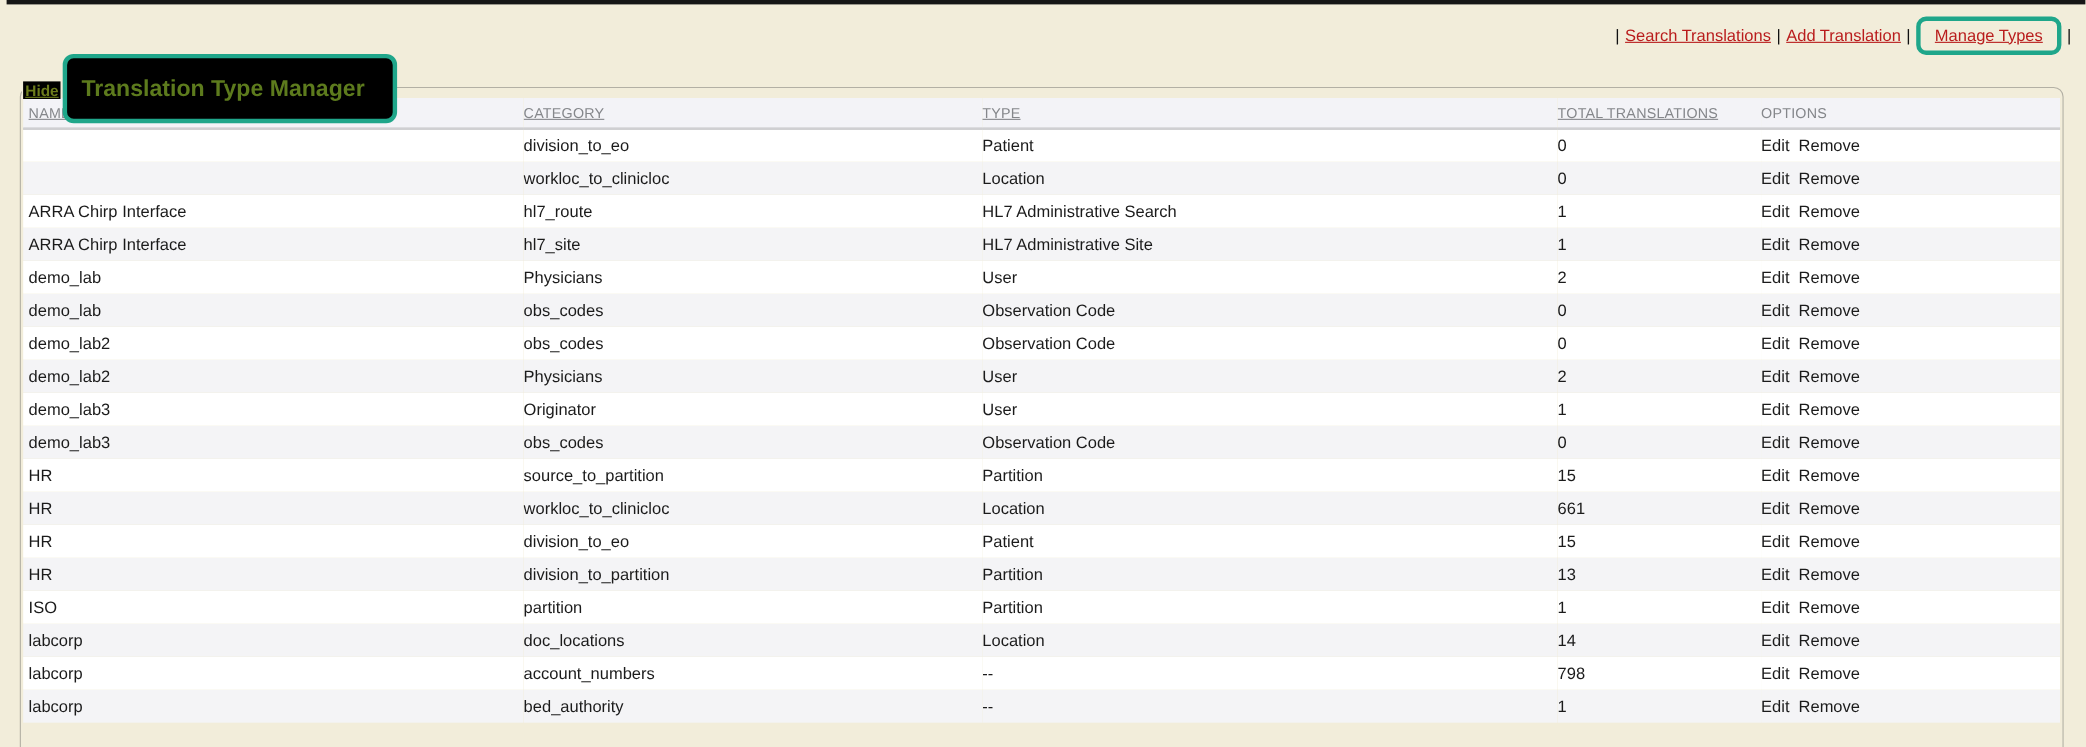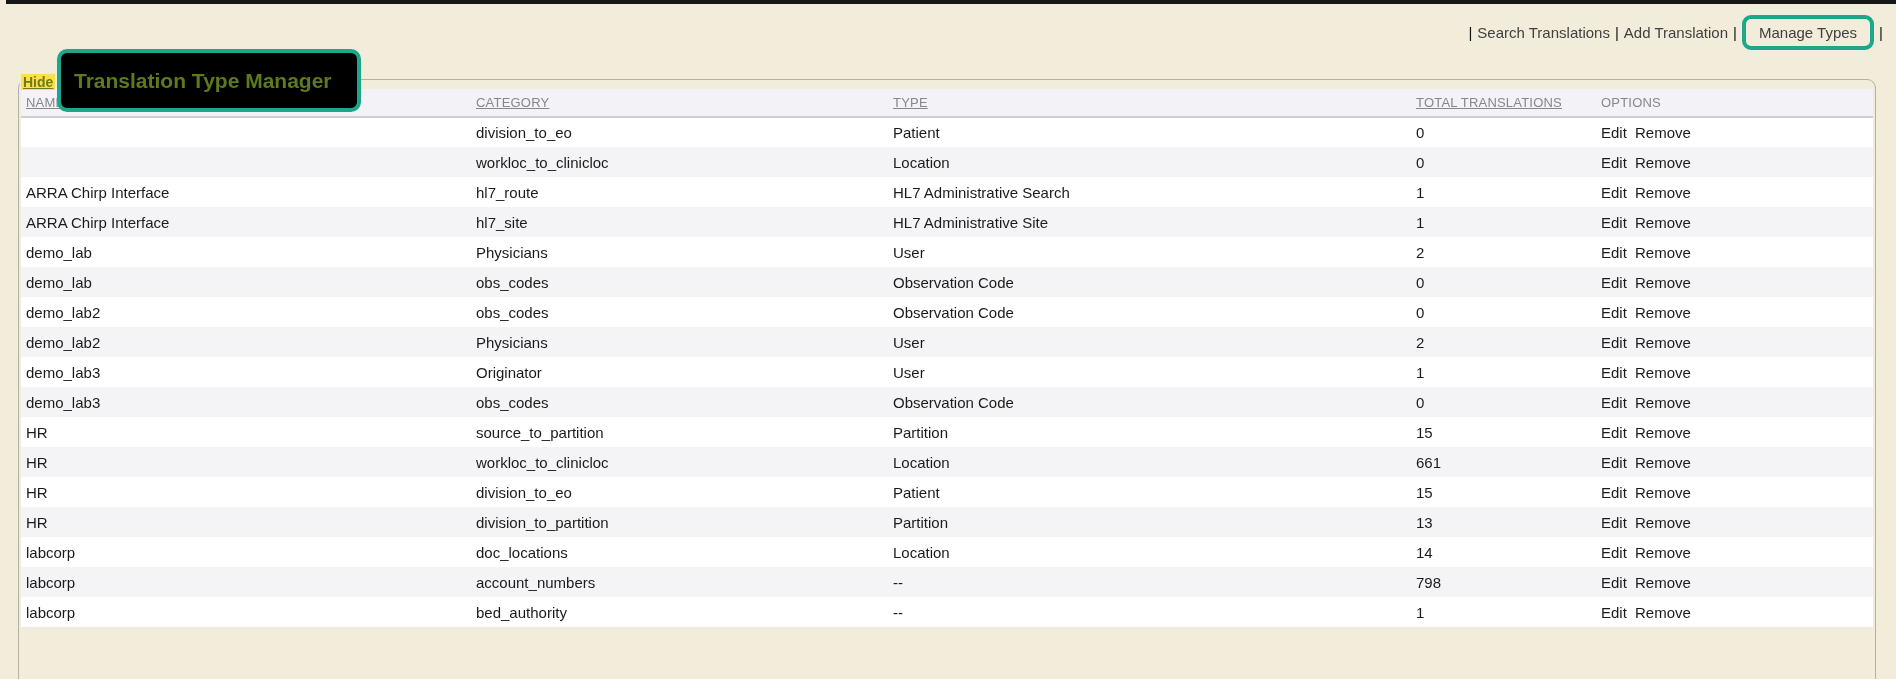--- a/index.html
+++ b/index.html
@@ -9,39 +9,39 @@
     font-family:"Liberation Sans", sans-serif;
   }
   .topbar{position:absolute;left:6px;top:0;right:0;height:4px;background:#161616;}
   
   .nav{
     position:absolute;top:11px;right:8px;height:42px;
     display:flex;align-items:center;
     font-size:15px;color:#111;white-space:nowrap;
   }
   .nav .pipe{margin:0 5px;color:#111;}
-  .nav a{color:#404040;cursor:pointer;}
+  .nav a{color:#b91c1c;text-decoration:underline;cursor:pointer;}
   .annot{
     border:4px solid #1fa68a;border-radius:9px;
     padding:5px 13px;display:inline-flex;align-items:flex-end;
   }
   
   .panel{
     position:absolute;left:18px;top:79px;width:1858px;height:660px;
     border:1px solid #b3b0a4;border-radius:9px;
     box-sizing:border-box;background:transparent;
   }
   .legend-mask{
     position:absolute;left:20px;top:72px;width:332px;height:16px;
     background:#f2edda;z-index:1;
   }
   .hide-link{
     position:absolute;left:21px;top:74px;z-index:3;
     font-size:14px;font-weight:bold;color:#6c7c1c;
-    text-decoration:underline;background:#fde047;padding:0 2px;cursor:pointer;
+    text-decoration:underline;background:#000000;padding:0 2px;cursor:pointer;
   }
   .title-annot{
     position:absolute;left:57px;top:49px;width:283px;height:55px;
     border:4px solid #1fa68a;border-radius:10px;z-index:2;
     background:#000000;display:flex;align-items:center;padding-left:13px;
     box-sizing:content-box;
   }
   .title-annot .title{
     font-size:21px;font-weight:bold;color:#5d7b1d;white-space:nowrap;
   }
@@ -242,20 +242,30 @@
     <td class="first">HR</td>
     <td>division_to_partition</td>
     <td>Partition</td>
     <td>13</td>
     <td>
       <span class="opt">Edit</span>
       <span class="opt">Remove</span>
     </td>
   </tr>
           <tr>
+    <td class="first">ISO</td>
+    <td>partition</td>
+    <td>Partition</td>
+    <td>1</td>
+    <td>
+      <span class="opt">Edit</span>
+      <span class="opt">Remove</span>
+    </td>
+  </tr>
+          <tr>
     <td class="first">labcorp</td>
     <td>doc_locations</td>
     <td>Location</td>
     <td>14</td>
     <td>
       <span class="opt">Edit</span>
       <span class="opt">Remove</span>
     </td>
   </tr>
           <tr>

